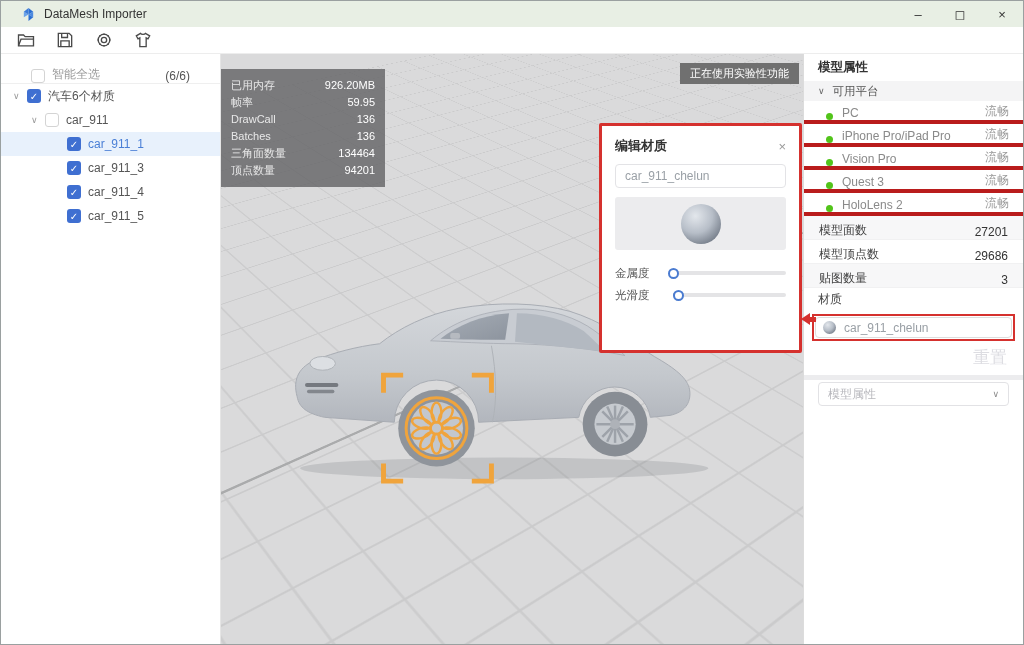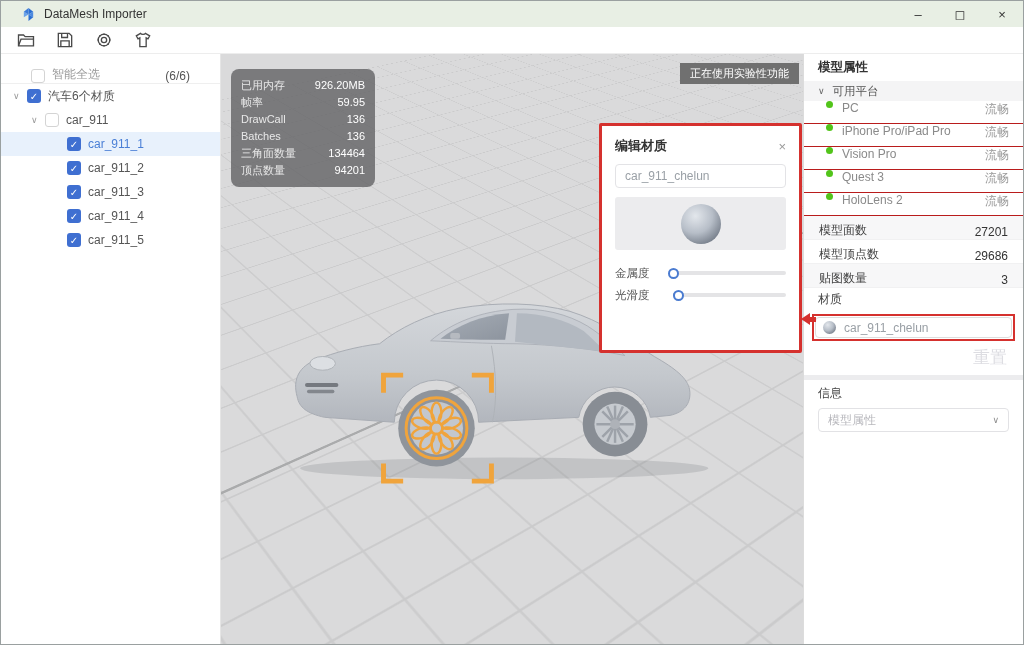--- a/index.html
+++ b/index.html
@@ -36,21 +36,21 @@
   .cb.on::after { content:"✓"; }
 
   
   .viewport { flex:1; position:relative; overflow:hidden; background:#dadadb; perspective:900px; }
   .grid-plane { position:absolute; left:50%; top:50%; width:2600px; height:1800px; margin-left:-1300px; margin-top:-900px;
     background-image:linear-gradient(#cbcbcc 1.5px, transparent 1.5px),linear-gradient(90deg,#cdcdce 1.5px, transparent 1.5px);
     background-size:58px 58px;
     transform:rotateX(56deg) rotateZ(-38deg); }
   .grid-axis { position:absolute; left:0; right:0; top:51%; height:2.5px; background:#aaabac; }
 
-  .stats { position:absolute; left:10px; top:15px; width:144px; background:rgba(95,95,97,0.78); padding:8px 10px; border-radius:8px; }
+  .stats { position:absolute; left:0; top:15px; width:164px; background:rgba(95,95,97,0.78); padding:8px 10px; border-radius:0; }
   .stat-row { display:flex; font-size:11px; line-height:17px; color:#e8e8e8; }
   .stat-val { margin-left:auto; color:#fff; }
 
   .exp-badge { position:absolute; right:4px; top:9px; background:#707070; color:#fff; font-size:11px; padding:3px 10px; }
 
   .car-svg { position:absolute; left:62px; top:225px; width:462px; height:208px; }
 
   
   .dialog { position:absolute; left:598px; top:69px; width:203px; height:230px; background:#fff; border:3px solid #d5312e; border-radius:2px; padding:11px 13px 0 13px; z-index:5; }
   .dlg-head { display:flex; align-items:center; margin-bottom:9px; }
@@ -69,21 +69,21 @@
   .swatch { margin-left:auto; width:15px; height:15px; background:#c9c9ce; border-radius:3px; }
 
   .red-arrow { position:absolute; left:800px; top:259px; display:flex; align-items:center; z-index:6; }
   .red-arrow .head { width:0; height:0; border-top:6px solid transparent; border-bottom:6px solid transparent; border-right:9px solid #d5312e; }
   .red-arrow .tail { width:6px; height:5px; background:#d5312e; }
 
   
   .rightpanel { width:220px; background:#fff; border-left:1px solid #dcdcdc; flex:0 0 auto; font-size:12px; }
   .rp-title { height:27px; display:flex; align-items:center; padding:0 14px; font-size:12.5px; font-weight:bold; color:#333; }
   .rp-sec { height:20px; background:#f4f4f5; display:flex; align-items:center; padding:0 14px; color:#555; font-size:11.5px; }
-  .prow { height:23px; display:flex; align-items:flex-start; padding:0 14px 0 22px; border-bottom:1px solid #b91c1c; }
+  .prow { height:23px; display:flex; align-items:flex-end; padding:0 14px 0 22px; border-bottom:4px solid #b91c1c; }
   .dot { width:7px; height:7px; border-radius:50%; background:#52c41a; margin-right:9px; flex:0 0 auto; }
   .pname { color:#8a8a8a; } .pstatus { margin-left:auto; color:#9a9a9a; }
   .srow { height:24px; display:flex; align-items:flex-end; padding:0 15px; border-bottom:1px solid #f1f1f2; color:#444;gap:32px; }
   .srow.shade { background:#f7f7f8; }
   .srow .sval { margin-left:auto; color:#333; }
   .mat-sec { height:22px; display:flex; align-items:center; padding:0 14px; color:#444; }
   .mat-annot { margin:4px 8px 0 8px; border:2px solid #d5312e; padding:1px; }
   .mat-item { height:21px; border:1px solid #ddd; border-radius:4px; display:flex; align-items:center; padding:0 7px; gap:8px; background:#fff; }
   .mat-name { color:#9aa0a6; font-size:12px; }
   .reset-row { height:20px; display:flex; align-items:center; justify-content:flex-end; padding:0 16px; margin-top:6px; }
@@ -159,24 +159,20 @@
         <span class="chev">∨</span>
         <span class="cb off"></span>
         <span>car_911</span>
       </div>
       <div class="trow lvl2 sel">
         <span class="cb on"></span>
         <span>car_911_1</span>
       </div>
       <div class="trow lvl2">
         <span class="cb on"></span>
-        <span>car_911_2</span>
-      </div>
-      <div class="trow lvl2">
-        <span class="cb on"></span>
         <span>car_911_3</span>
       </div>
       <div class="trow lvl2">
         <span class="cb on"></span>
         <span>car_911_4</span>
       </div>
       <div class="trow lvl2">
         <span class="cb on"></span>
         <span>car_911_5</span>
       </div>
@@ -383,21 +379,20 @@
       <div class="mat-annot">
         <div class="mat-item">
           <span class="sphere mini"></span>
           <span class="mat-name">car_911_chelun</span>
         </div>
       </div>
       <div class="reset-row">
         <span class="reset-label">重置</span>
       </div>
       <div class="rp-divider"></div>
-      <div class="info-sec">信息</div>
       <div class="info-dd">
         <span>模型属性</span>
         <span class="chev">∨</span>
       </div>
     </div>
 
   </div>
 </div>
 
 </body></html>

